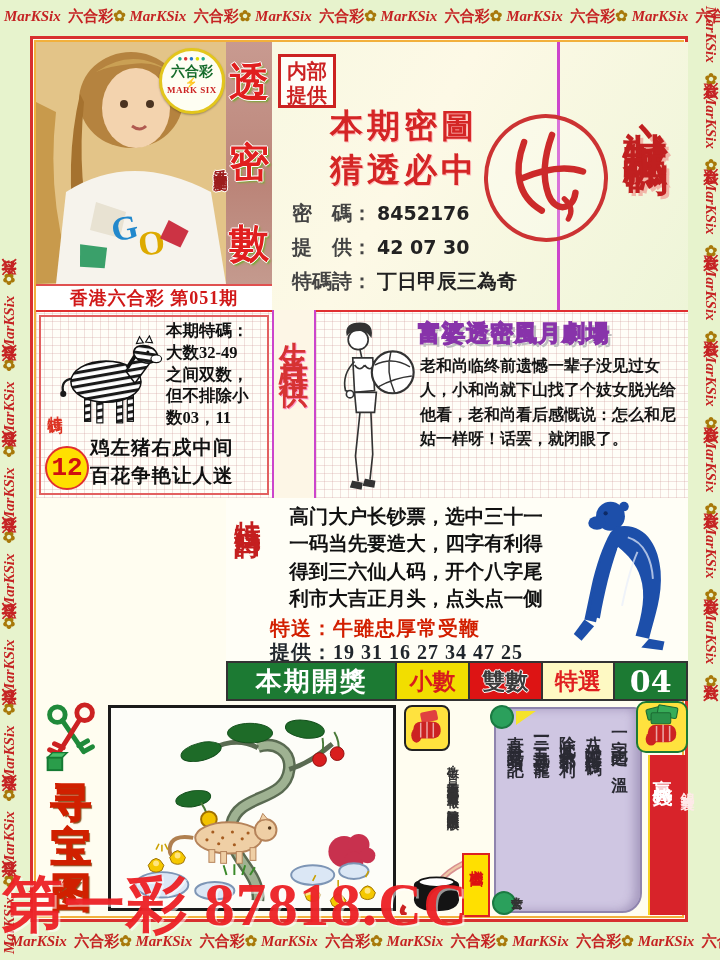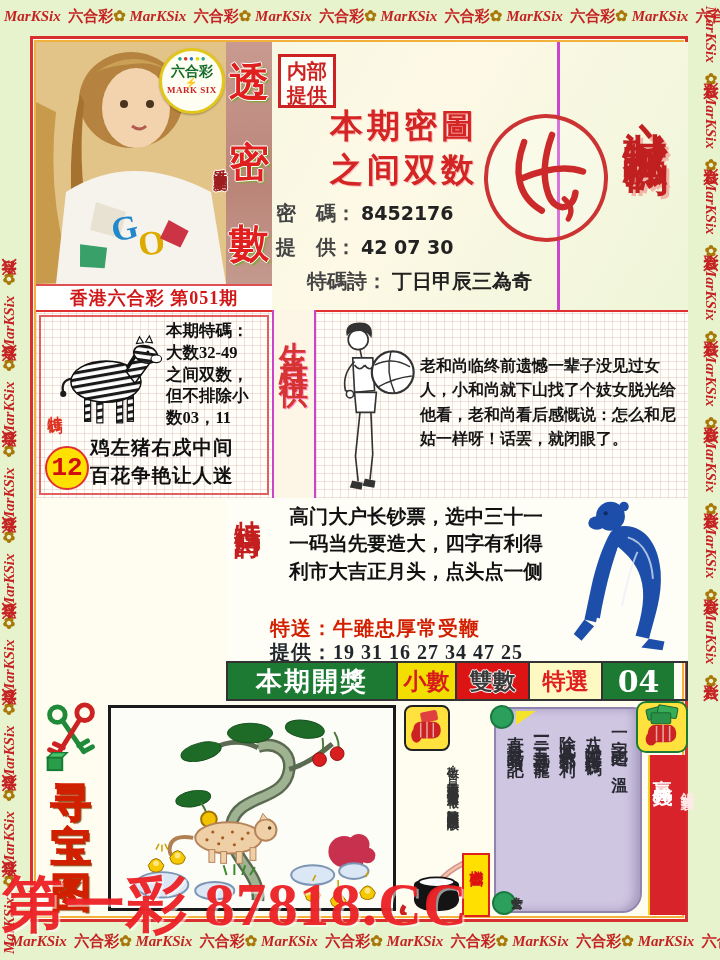--- a/index.html
+++ b/index.html
@@ -51,23 +51,23 @@
   .issue-strip { position:absolute; left:0; bottom:0; width:236px; height:26px; background:#fff;
       border-top:2px solid #e05050; color:#d01818; font-weight:900; font-size:18px;
       text-align:center; line-height:24px; letter-spacing:1px; }
   .mid-col { position:absolute; left:236px; top:0; width:285px; height:268px; }
   .neibu { position:absolute; left:6px; top:12px; width:58px; height:54px; border:3px solid #cc2222;
       color:#cc2222; font-size:20px; font-weight:900; text-align:center; line-height:1.2;
       background:rgba(255,255,255,.75); padding-top:2px;font-family:Liberation Serif, serif; }
   .slogan { position:absolute; left:58px; width:230px; font-size:33px; font-weight:900; color:#d42525;
       letter-spacing:4px; text-shadow:1px 1px 0 #fbb; }
   .s1 { top:62px; } .s2 { top:106px; }
-  .info-row { position:absolute; left:4px; width:278px; font-weight:900; font-size:20px; color:#3a3a3a; }
+  .info-row { position:absolute; left:20px; width:278px; font-weight:900; font-size:20px; color:#3a3a3a; }
   .info-row .lab { color:#444; } .info-row .val { color:#222; font-family:"DejaVu Sans",sans-serif; font-size:19px; }
-  .ir1 { top:158px; } .ir2 { top:192px; } .ir3 { top:226px;margin-left:31px; }
+  .ir1 { top:158px; } .ir2 { top:192px; } .ir3 { top:226px; }
   .stamp { position:absolute; left:448px; top:72px; width:124px; height:128px; border:4px solid #cc3333;
       border-radius:50%; transform:rotate(-4deg); z-index:4; background:rgba(255,255,255,.25); }
   .right-col { position:absolute; left:521px; top:0; width:131px; height:268px; border-left:3px solid #cc44cc; }
   .motto { position:absolute; left:56px; top:44px; writing-mode:vertical-rl; font-size:44px; font-weight:900;
       color:#c02020; letter-spacing:11px; text-shadow:3px 3px 0 #f2b6a8; }
   
   .row2 { position:absolute; left:3px; top:271px; width:652px; height:188px; }
   .zebra-box { position:absolute; left:0; top:0; width:236px; height:188px; border-top:2px solid #e03030; }
   .zebra-inner { position:absolute; inset:3px; border:2px solid #e26060; }
   .tip-col { position:absolute; left:130px; top:8px; width:84px; font-size:16.5px; font-weight:900; color:#111; line-height:1.32; }
@@ -102,21 +102,21 @@
   .poem-head { position:absolute; left:4px; top:2px; writing-mode:vertical-rl; font-size:26px; font-weight:900;
       color:#c41f1f; letter-spacing:5px; }
   .poem-lines { position:absolute; left:44px; top:5px; width:292px; font-size:19.5px; font-weight:900;
       color:#111; line-height:1.4; white-space:nowrap;text-align:center; }
   .tesong { position:absolute; left:44px; top:117px; font-size:20px; font-weight:900; color:#d21f00; letter-spacing:1px; }
   .tigong { position:absolute; left:44px; top:141px; font-size:20px; font-weight:900; color:#20262c; letter-spacing:1px; }
   .monkey { position:absolute; right:2px; top:-4px; }
   .result-bar { position:absolute; left:190px; top:163px; width:462px; height:40px; display:flex; border:2px solid #333; }
   .seg { height:100%; display:flex; align-items:center; justify-content:center; font-weight:900; }
   .seg-label { width:168px; background:#1c7a33; color:#fff; font-size:26px; letter-spacing:2px; }
-  .seg-t0 { width:59px; background:#f2de00; color:#d81c1c; font-size:23px; border-left:2px solid #333; }
+  .seg-t0 { width:73px; background:#f2de00; color:#d81c1c; font-size:23px; border-left:2px solid #333; }
   .seg-t1 { width:73px; background:#dd1414; color:#3a3a3a; font-size:23px; border-left:2px solid #333;
       text-shadow:1px 0 #fff,-1px 0 #fff,0 1px #fff,0 -1px #fff; }
   .seg-t2 { width:73px; background:#fef9c3; color:#e02020; font-size:23px; border-left:2px solid #333; }
   .seg-num { width:73px; background:#1c7a33; color:#fff; font-size:30px; border-left:2px solid #333; font-family:"DejaVu Serif",serif; }
   
   .row4 { position:absolute; left:3px; top:662px; width:652px; height:218px; }
   .treasure-col { position:absolute; left:0; top:0; width:70px; height:218px; text-align:center; }
   .xbz { margin-top:2px; }
   .xbz div { font-size:40px; font-weight:900; color:#ffd400; -webkit-text-stroke:2px #d02000;
       text-shadow:2px 2px 1px #852; line-height:1.12; }
@@ -196,21 +196,21 @@
       </div>
       <div class="issue-strip">香港六合彩 第051期</div>
     </div>
 
     <div class="mid-col">
       <div class="neibu">
         <div>内部</div>
         <div>提供</div>
       </div>
       <div class="slogan s1">本期密圖</div>
-      <div class="slogan s2">之间双数</div>
+      <div class="slogan s2">猜透必中</div>
       <div class="info-row ir1">
         <span class="lab">密　碼：</span>
         <span class="val">8452176</span>
       </div>
       <div class="info-row ir2">
         <span class="lab">提　供：</span>
         <span class="val">42 07 30</span>
       </div>
       <div class="info-row ir3">
         <span class="lab">特碼詩：</span>
@@ -283,31 +283,33 @@
           <path d="M38,80 L62,80 L60,102 L40,102 Z"></path>
           <path d="M44,102 L39,150 L42,178 M56,102 L58,148 L55,176" fill="none"></path>
           <path d="M36,178 l10,2 -1,6 -11,-2z M50,176 l10,2 -1,6 -11,-2z" fill="#333"></path>
           <path d="M38,46 Q24,60 28,78 l6,2" fill="none"></path>
           <circle cx="33" cy="82" r="4"></circle>
           <path d="M58,46 Q70,50 72,58" fill="none"></path>
         </g>
         <circle cx="80" cy="58" r="23" fill="#fff" stroke="#333" stroke-width="2.4"></circle>
         <path d="M60,50 Q80,40 99,52 M64,74 Q82,64 101,62 M78,35 Q72,58 82,80" stroke="#333" stroke-width="1.6" fill="none"></path>
       </svg>
+      <div class="story-title">富婆透密風月劇場</div>
       <div class="story-text">老和尚临终前遗憾一辈子没见过女人，小和尚就下山找了个妓女脱光给他看，老和尚看后感慨说：怎么和尼姑一样呀！话罢，就闭眼了。</div>
     </div>
   </div>
 
   <div class="row3">
 
     <div class="poem-area">
       <div class="poem-head">特碼詩曰：</div>
       <div class="poem-lines">
         <div>高门大户长钞票，选中三十一</div>
         <div>一码当先要造大，四字有利得</div>
+        <div>得到三六仙人码，开个八字尾</div>
         <div>利市大吉正月头，点头点一侧</div>
       </div>
       <div class="tesong">特送：牛雖忠厚常受鞭</div>
       <div class="tigong">提供：19 31 16 27 34 47 25</div>
       <svg class="monkey" width="126" height="164" viewBox="0 0 130 170">
         <g fill="#1d4faa">
           <circle cx="52" cy="23" r="15"></circle>
           <ellipse cx="38" cy="30" rx="9" ry="7"></ellipse>
           <circle cx="66" cy="13" r="5"></circle>
           <path d="M58,34 C88,28 102,54 104,80 C106,106 98,126 92,150 L78,147 C85,124 89,104 83,86 C79,73 70,63 60,55 C52,66 47,84 43,105 L37,133 L25,130 L32,97 C37,74 44,54 52,40 Z"></path>

